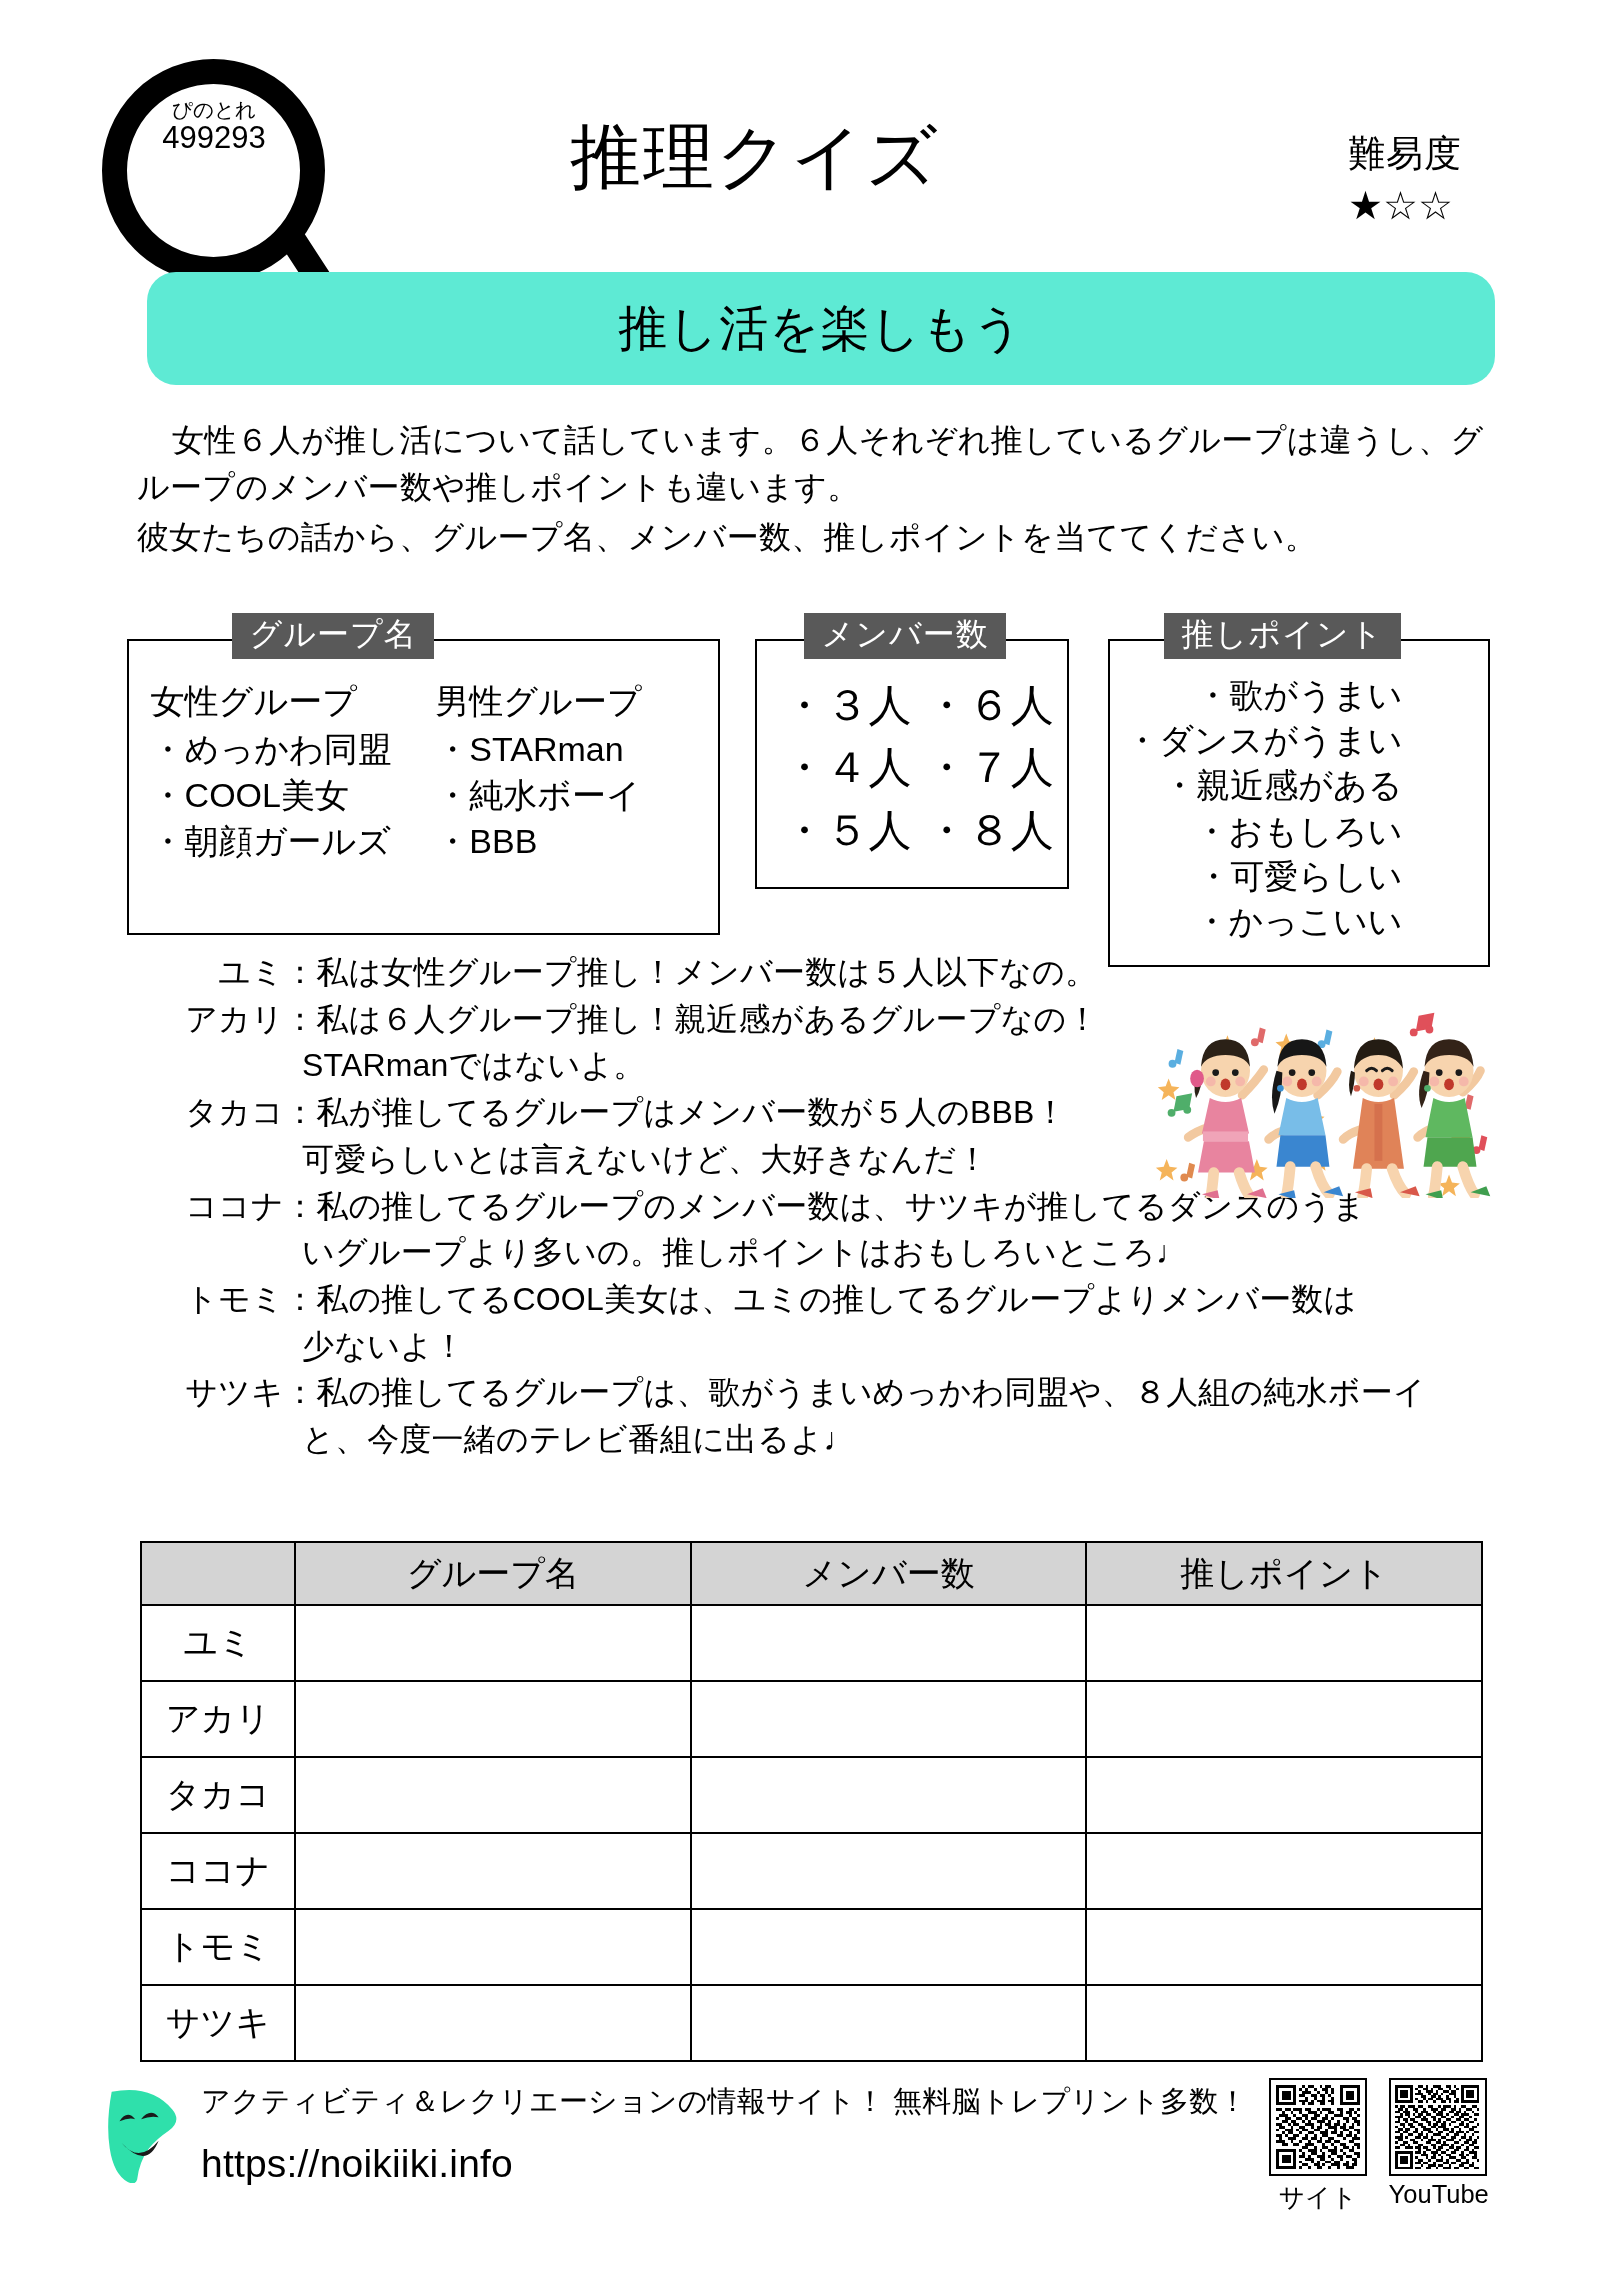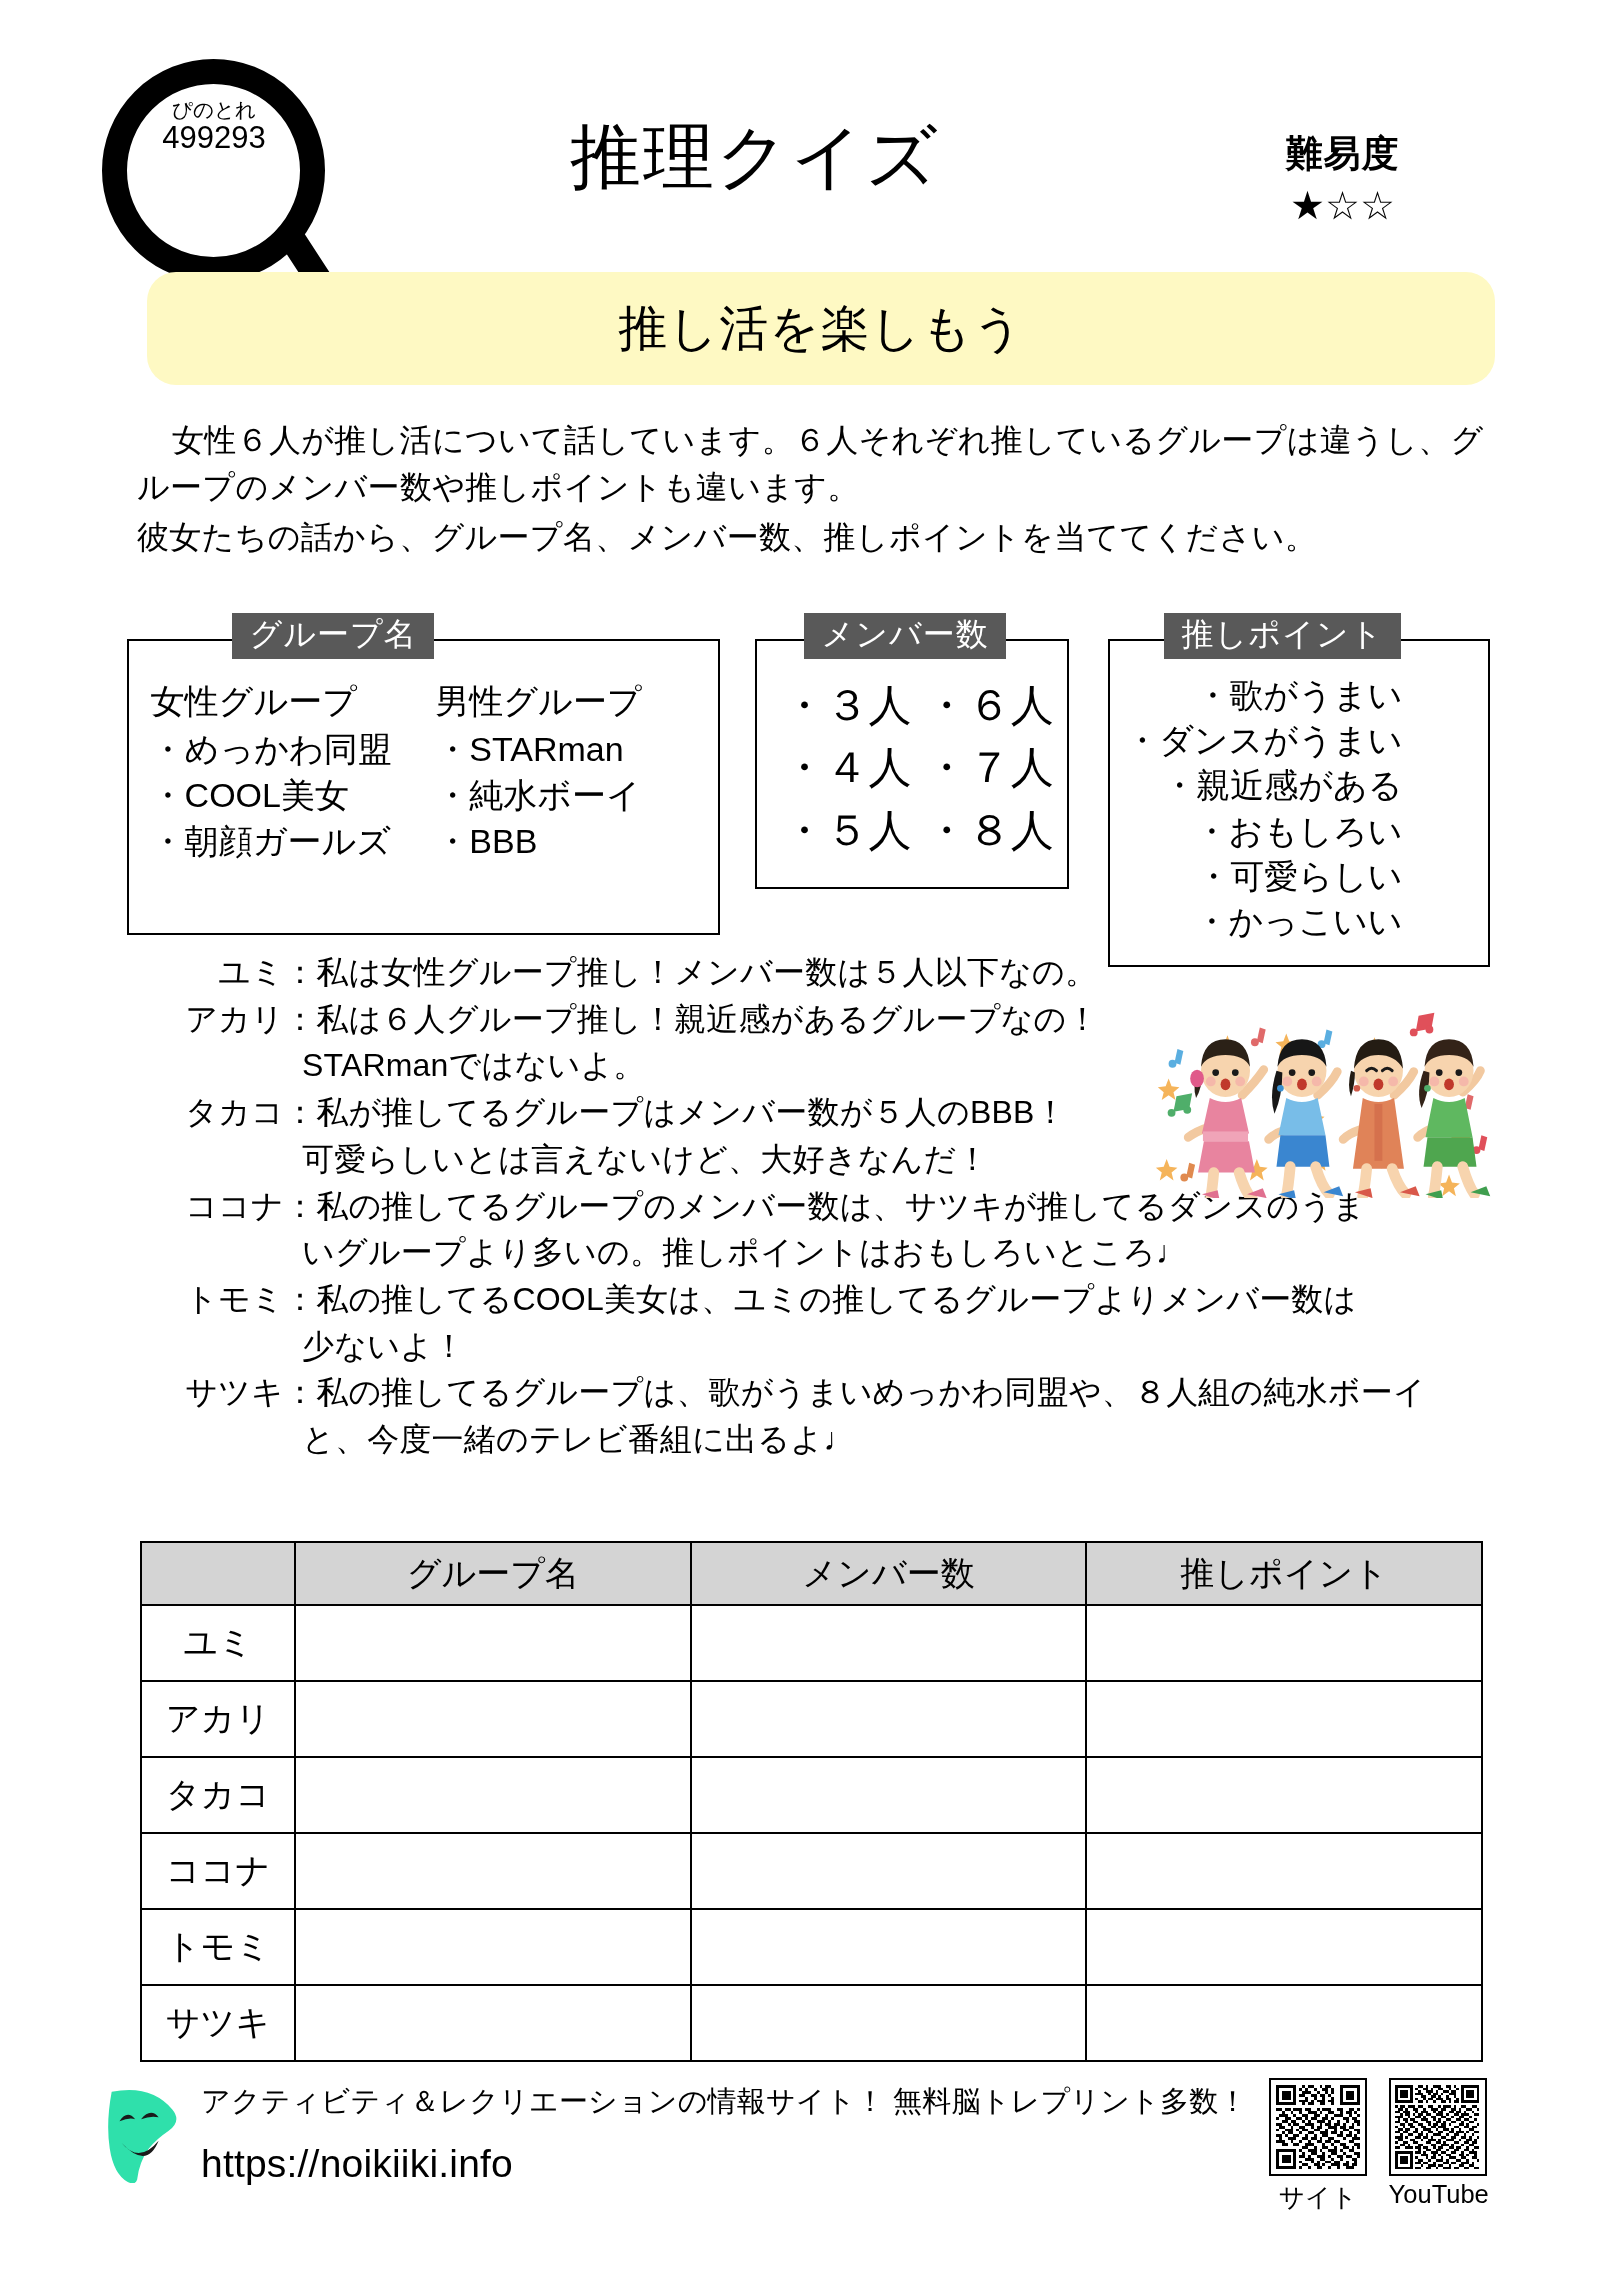--- a/index.html
+++ b/index.html
@@ -70,43 +70,41 @@
     width: 686px;
     text-align: center;
     font-size: 71px;
     font-weight: 500;
     letter-spacing: 2px;
     white-space: nowrap;
   }
 
   .difficulty {
     position: absolute;
-    left: 1230px; top: 129px;
+    left: 1348px; top: 129px;
     width: 225px;
-    text-align: center;
-    font-weight: bold;
   }
   .difficulty-label {
     font-size: 37px;
     letter-spacing: 1px;
     display: block;
   }
   .difficulty-stars {
     font-size: 39px;
     display: block;
     margin-top: 3.9px;
     letter-spacing: 0px;
   }
 
   .subtitle-banner {
     position: absolute;
     left: 147px; top: 272px;
     width: 1348px;
     height: 113px;
-    background: #fef9c3;
+    background: #5eead4;
     border-radius: 29px;
   }
   .subtitle-text {
     position: absolute;
     left: 0; top: 0;
     width: 100%;
     height: 113px;
     line-height: 113px;
     text-align: center;
     font-size: 49px;

